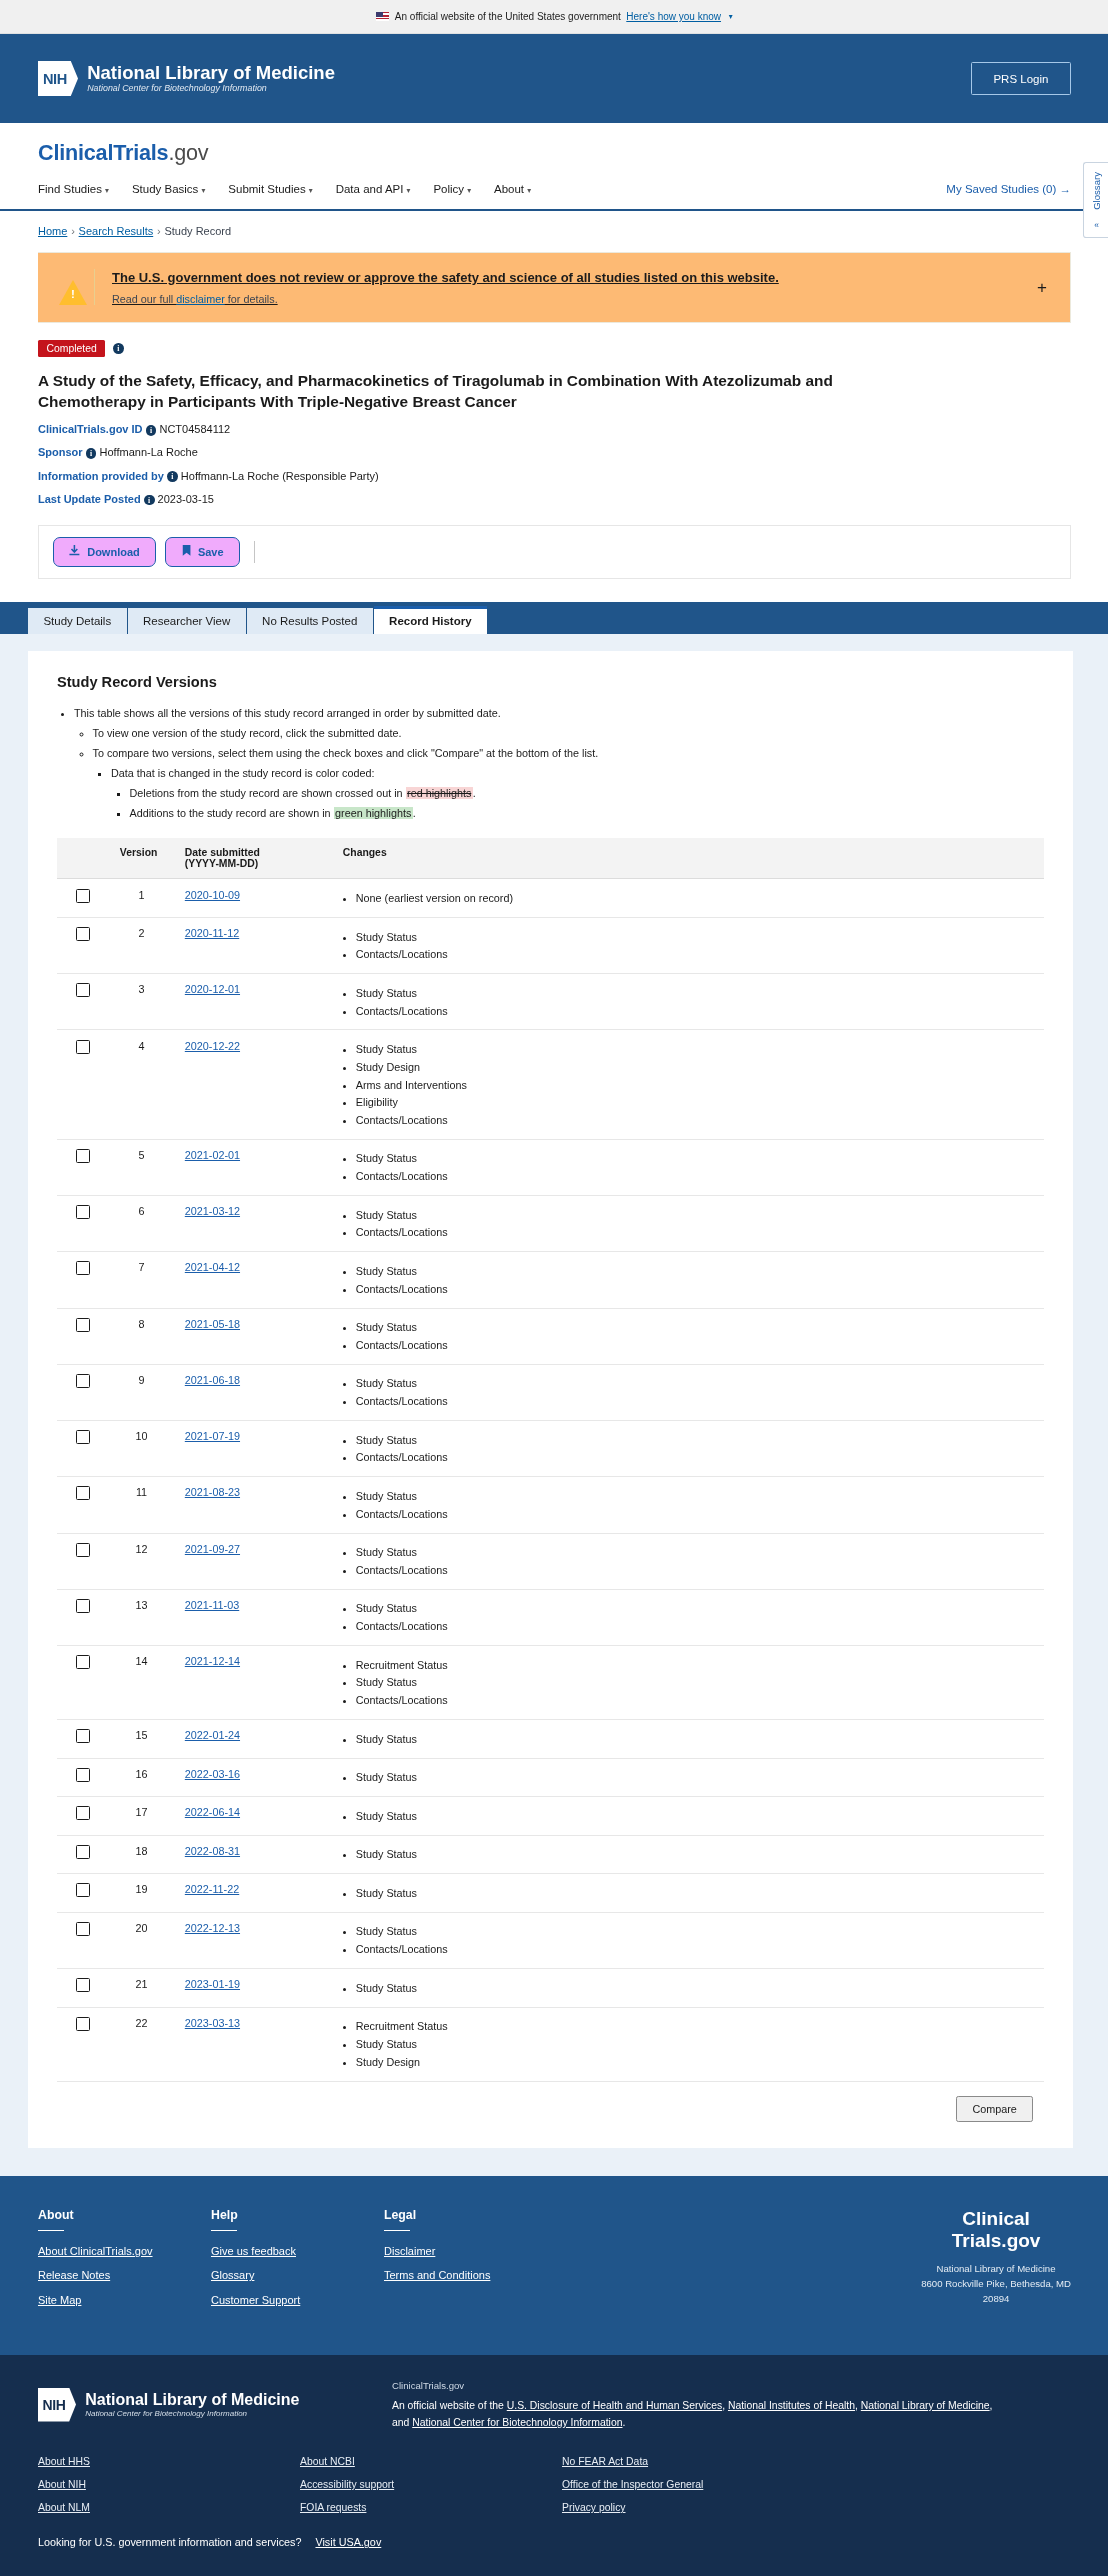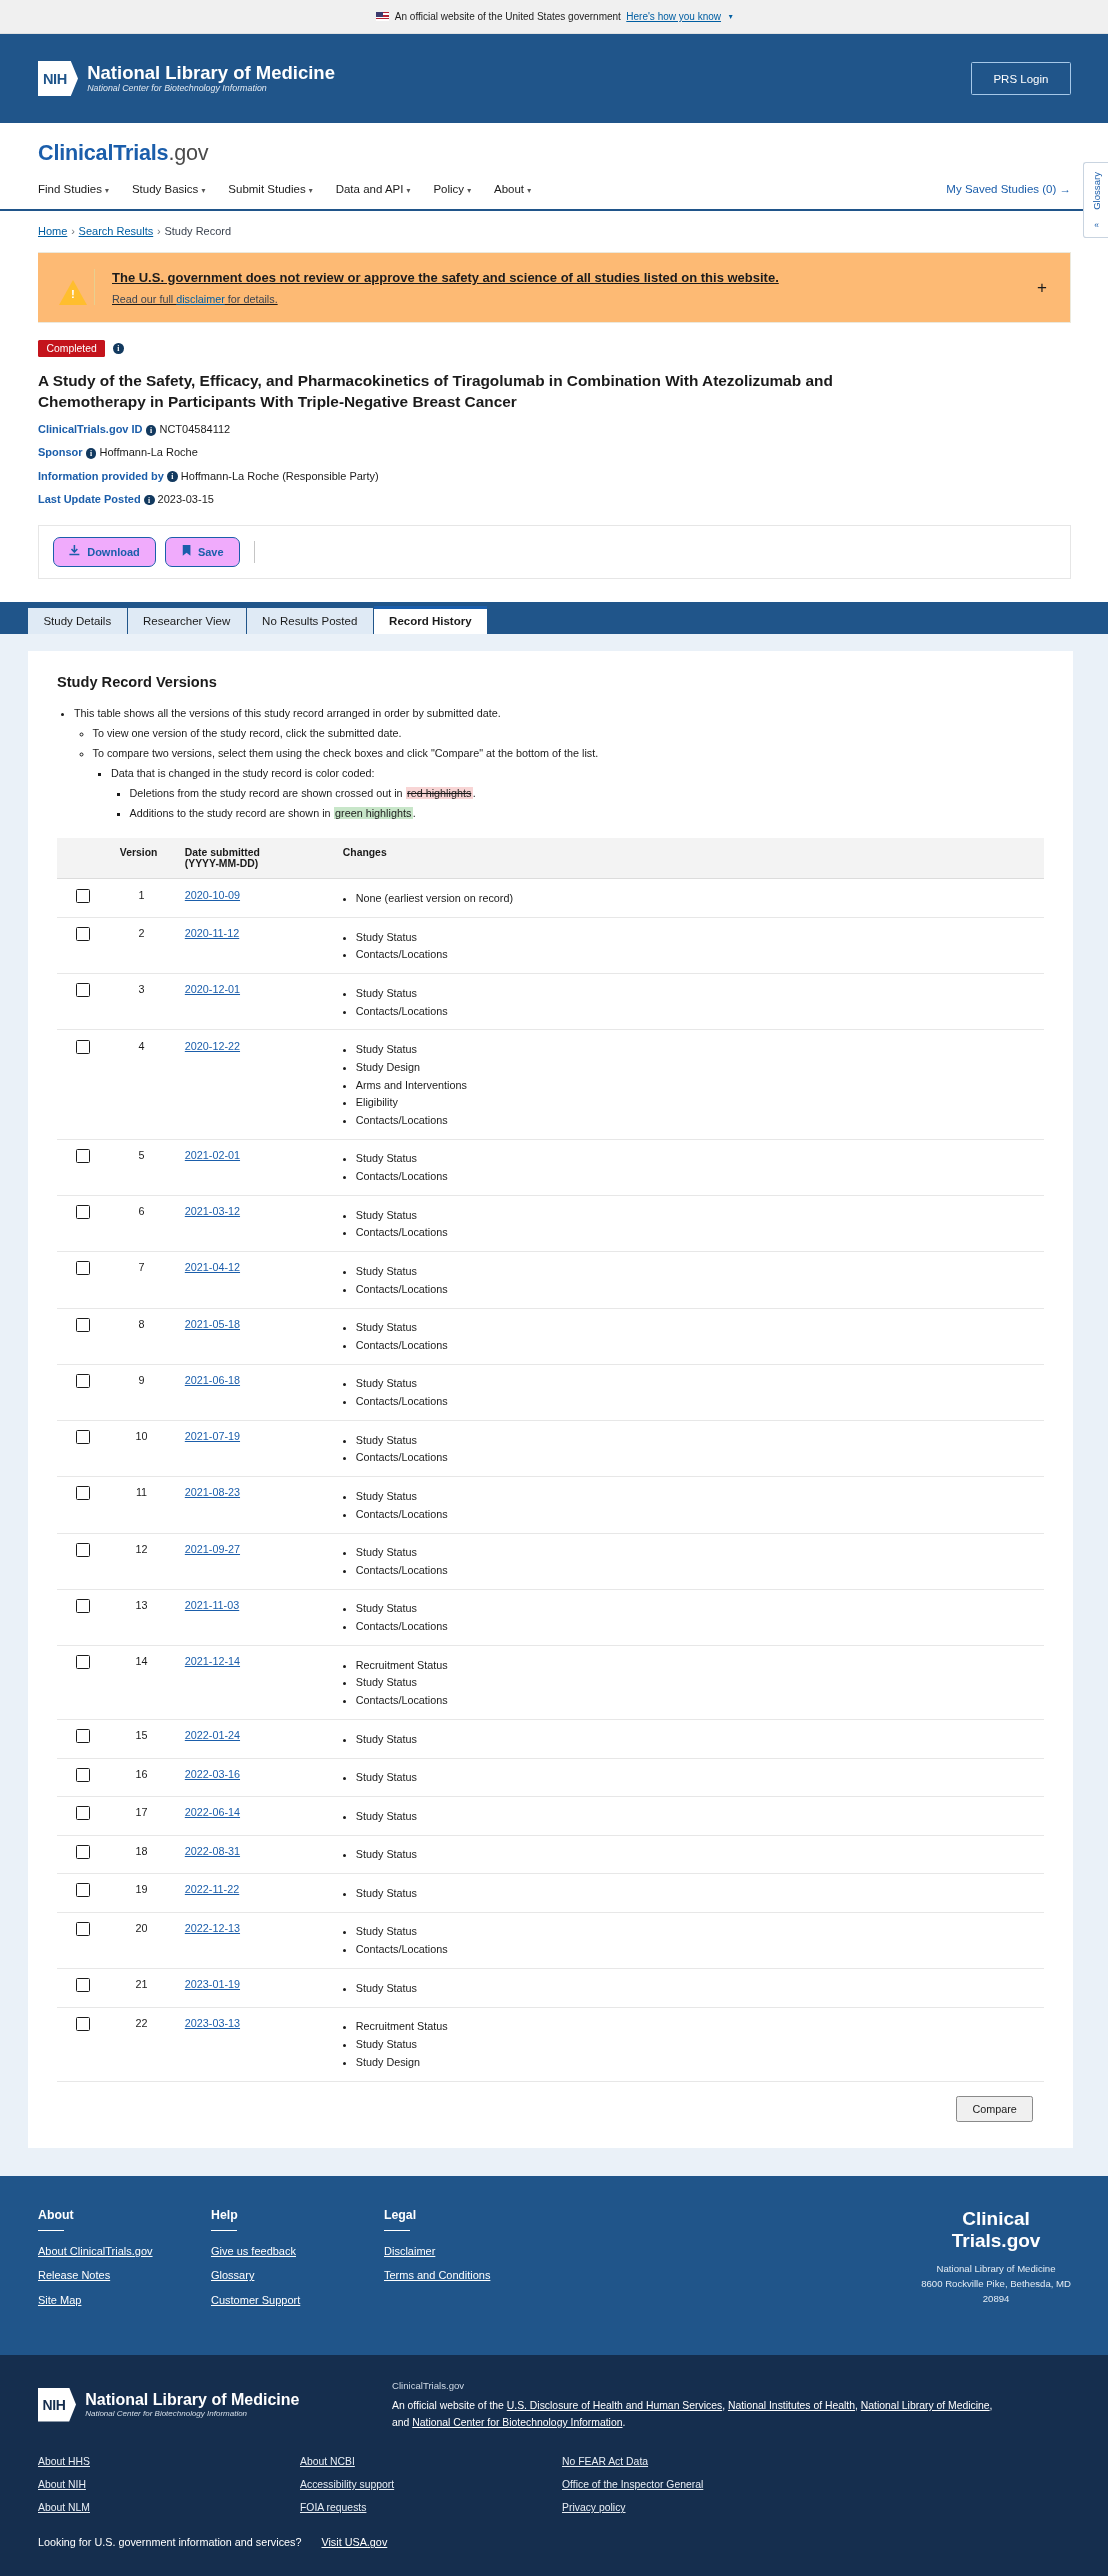--- a/index.html
+++ b/index.html
@@ -178,21 +178,21 @@
   .fm-t2 { font-size:8px; font-style:italic; color:#d6dfe9; }
   .fm-text { font-size:10.4px; line-height:1.65; }
   .fm-text .small { font-size:9.6px; color:#cfd9e5; display:block; margin-bottom:3.1px; }
   .fm-text a { color:#fff; text-decoration:underline; }
 
   .footer-bot { background:#152e4e; color:#fff; padding:4.6px 38px 31px 38px; }
   .fb-cols { display:flex; }
   .fb-col { width:262px; }
   .fb-col a { display:block; color:#e8eef5; font-size:10.4px; text-decoration:underline; margin-bottom:12.3px; }
   .fb-usa { margin-top:10.8px; font-size:10.8px; }
-  .fb-usa a { color:#fff; text-decoration:underline; margin-left:20px; }
+  .fb-usa a { color:#fff; text-decoration:underline; margin-left:14px; }
   .page { position:relative; }
 </style>
 </head>
 <body>
 
 <div class="page">
 
   <div class="gov-banner">
     <span class="flag-ico"></span>
     <span>An official website of the United States government</span>

